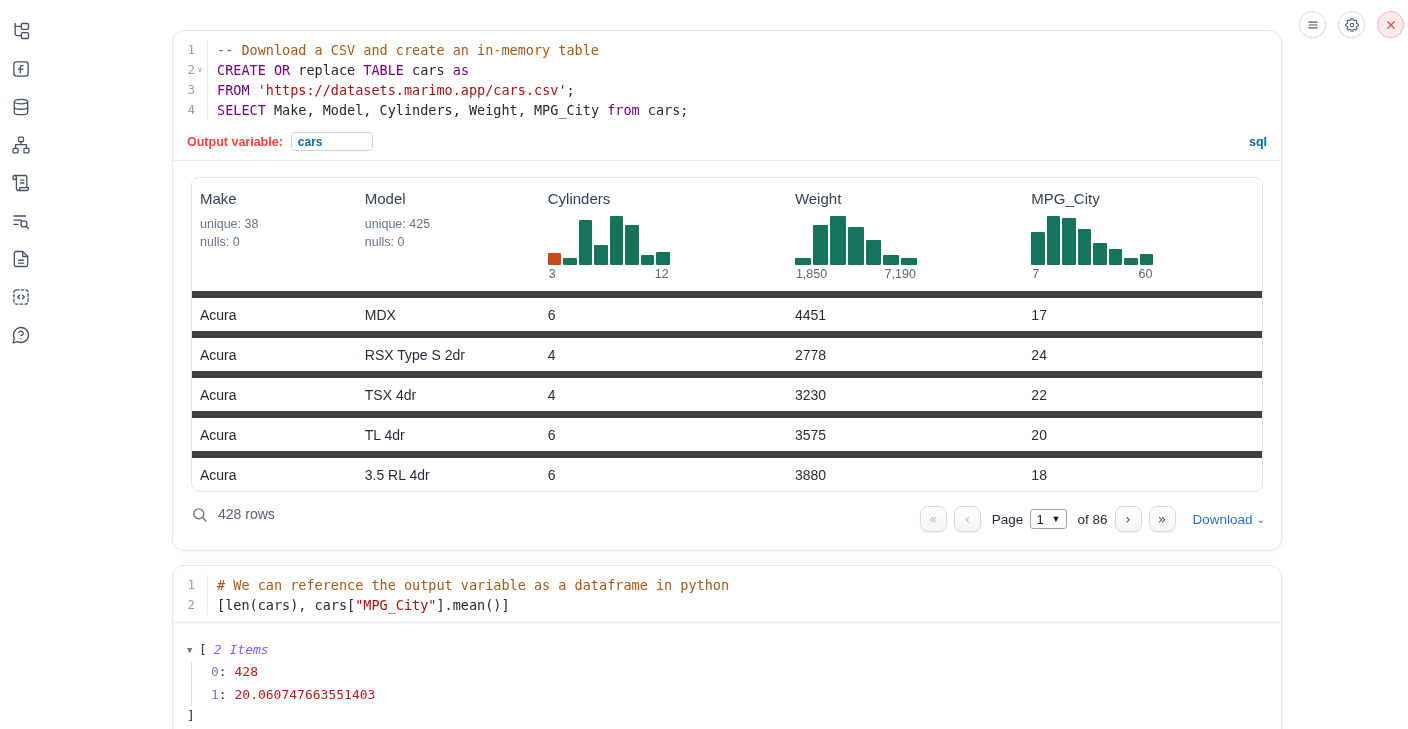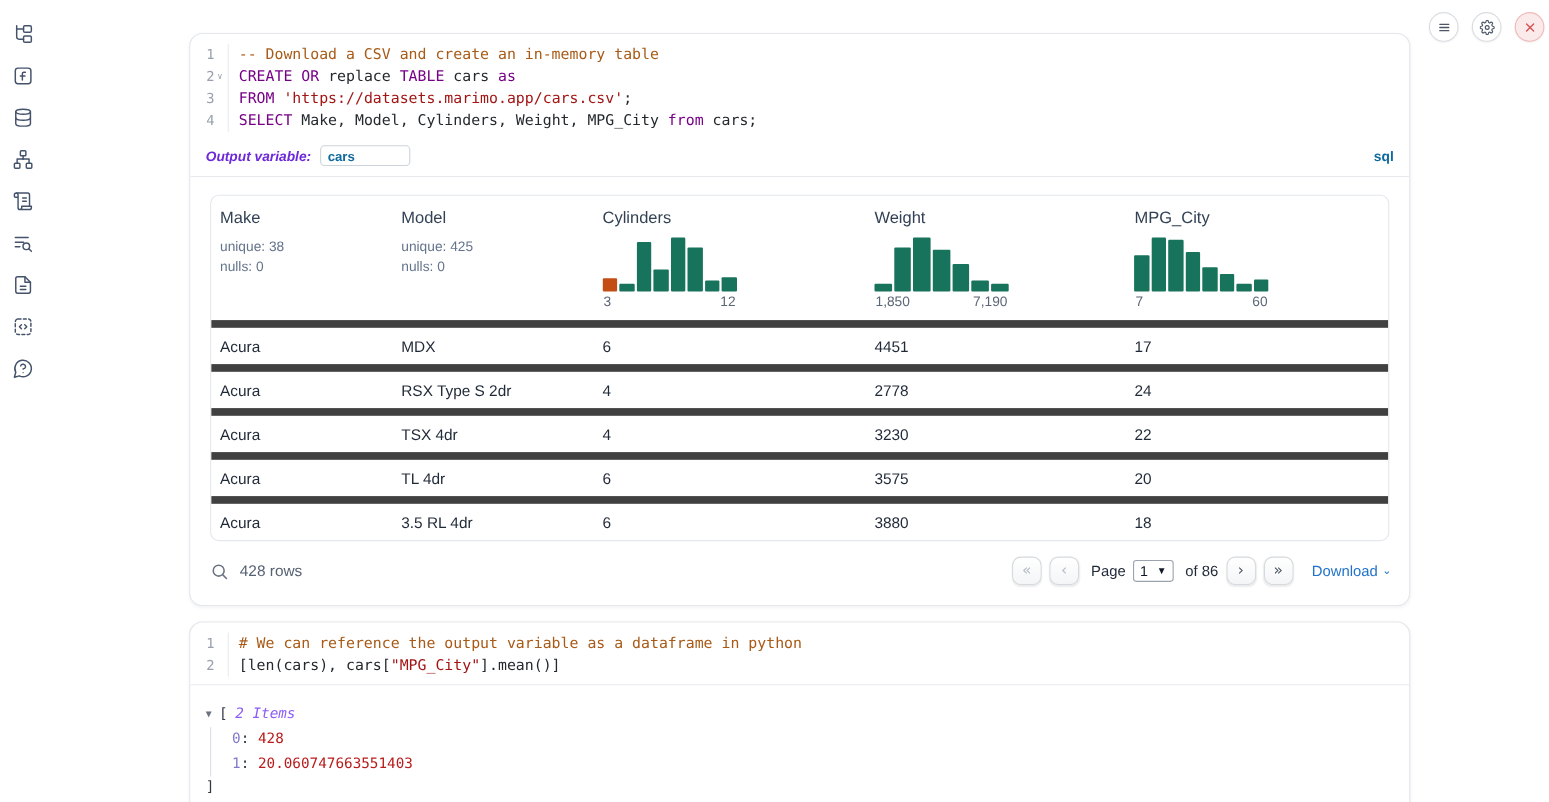--- a/index.html
+++ b/index.html
@@ -37,21 +37,21 @@
   .gutter .fold { width:10px; font-size:8px; color:#9aa5b1; text-align:center; }
   .code-text { border-left:1px solid #e8eaee; padding-left:9px; color:#24292e; }
   .tok-kw { color:#770088; }
   .tok-str { color:#a31515; }
   .tok-com { color:#a85a16; }
   .tok-p { color:#24292e; }
 
   
   .outvar-row { display:flex; align-items:center; gap:8px; padding:5px 14px 9px;
     border-bottom:1px solid #e8eaee; }
-  .outvar-label { font-size:12.5px; font-weight:bold; color:#6d28d9;font-style:italic; }
+  .outvar-label { font-size:12.5px; font-weight:bold; color:#ef4444; }
   .outvar-input { width:82px; height:19px; border:1px solid #ccd3da; border-radius:4px;
     font-family:"Liberation Sans", sans-serif; font-size:12px; font-weight:bold;
     color:#0e699c; padding:0 6px; outline:none; }
   .lang-badge { margin-left:auto; font-size:12.5px; font-weight:bold; color:#0e699c;
     cursor:pointer; }
 
   
   .table-wrap { margin:16px 18px 0; border:1px solid #e4e7ec; border-radius:8px;
     overflow:hidden; }
   .tgrid { display:grid; grid-template-columns:15.4% 17.1% 23.1% 22.1% 22.3%; }
@@ -61,21 +61,21 @@
   .hist { margin-top:6px; width:122px; }
   .hist-bars { display:flex; align-items:flex-end; gap:2px; height:52px; }
   .hist-bar { flex:1 1 0; border-radius:1px; }
   .hist-labels { display:flex; justify-content:space-between; padding:2px 1px 0;
     font-size:12.5px; color:#5b6676; }
   .trow { border-top:7px solid #404040; }
   .td { padding:0 8px; height:33px; display:flex; align-items:center;
     font-size:14px; color:#1f2937; }
 
   
-  .table-footer { display:flex; align-items:center; padding:14px 16px 18px; }
+  .table-footer { display:flex; padding:14px 16px 18px; }
   .search-btn { border:none; background:none; color:#6b7280; cursor:pointer;
     display:flex; margin-left:2px; }
   .search-btn svg { width:17px; height:17px; }
   .rowcount { margin-left:10px; font-size:14px; color:#566173; }
   .pager { margin-left:auto; display:flex; align-items:center; gap:7px; }
   .pg-btn { width:27px; height:26px; border:1px solid #d6dade; border-radius:8px;
     background:linear-gradient(#fff,#f4f5f7); box-shadow:0 1px 1.5px rgba(0,0,0,.08);
     font-size:14px; line-height:1; display:flex; align-items:center; justify-content:center;
     color:#4b5563; cursor:pointer; font-family:"DejaVu Sans", sans-serif; }
   .pg-btn.disabled { color:#b3bac4; }

